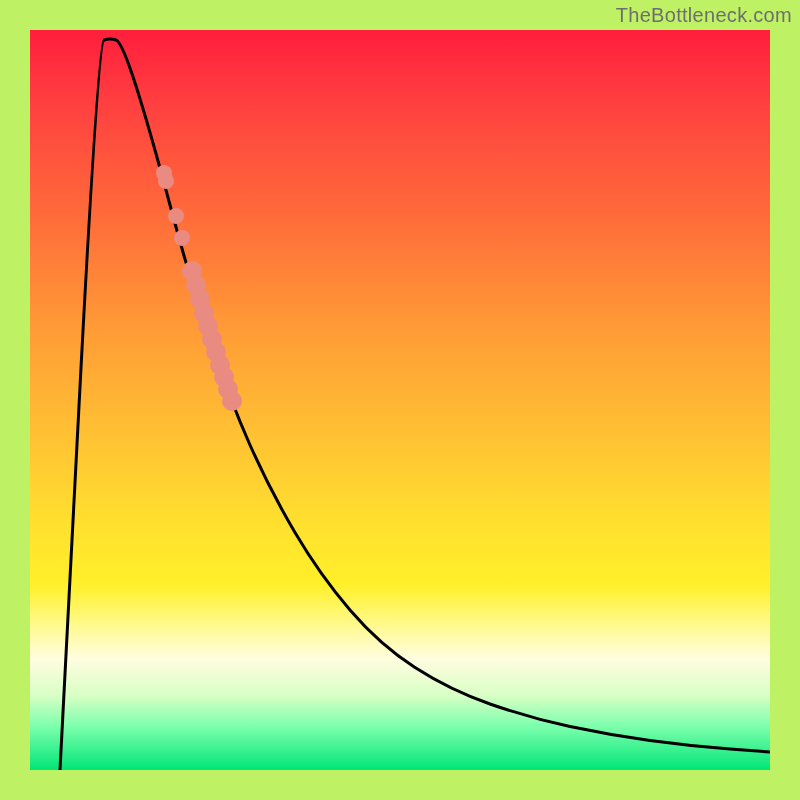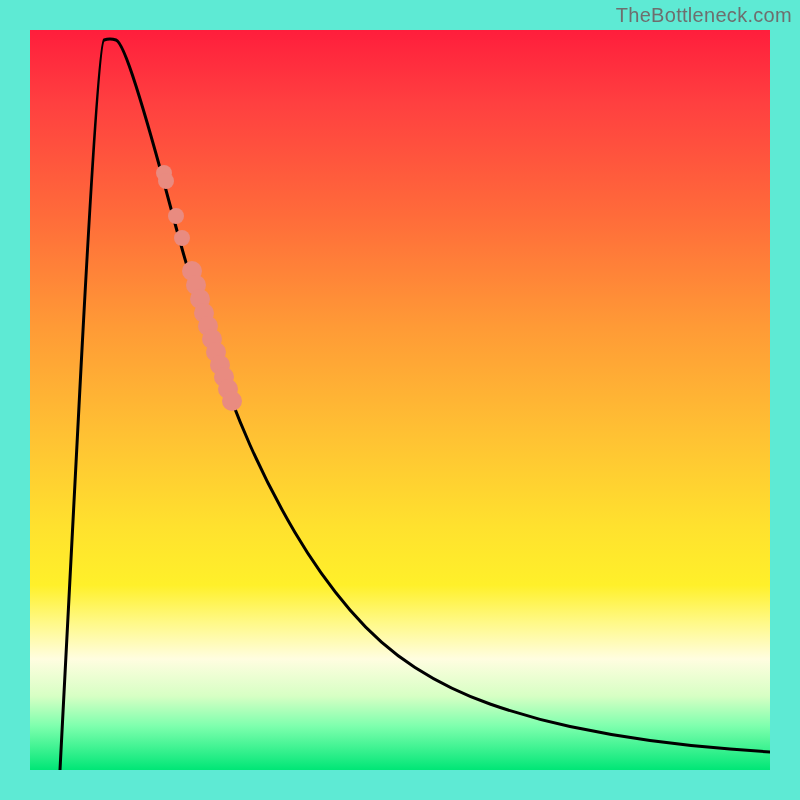--- a/index.html
+++ b/index.html
@@ -7,21 +7,21 @@
     padding: 0;
     width: 800px;
     height: 800px;
     overflow: hidden;
     background: #000;
     font-family: Arial, Helvetica, sans-serif;
   }
   .frame {
     position: absolute;
     inset: 0;
-    background: #5eead4;
+    background: #bef264;
   }
   .plot {
     position: absolute;
     left: 30px;
     top: 30px;
     width: 740px;
     height: 740px;
     overflow: hidden;
   }
   .gradient {

